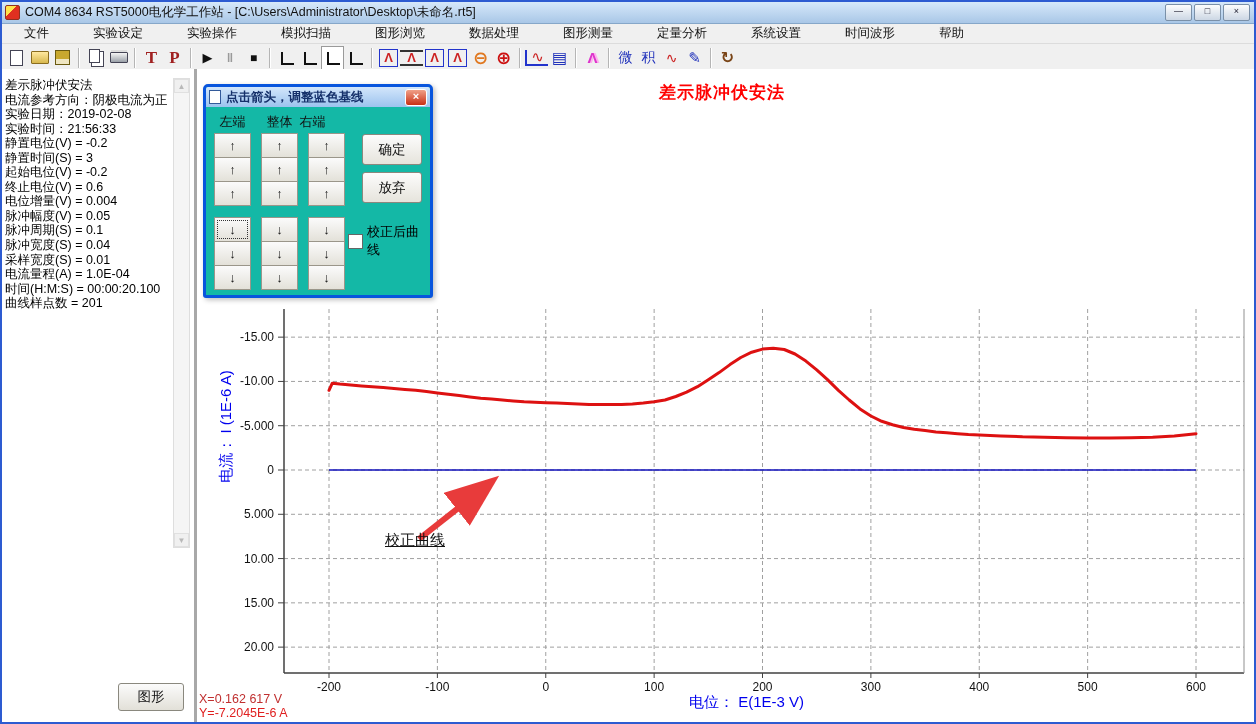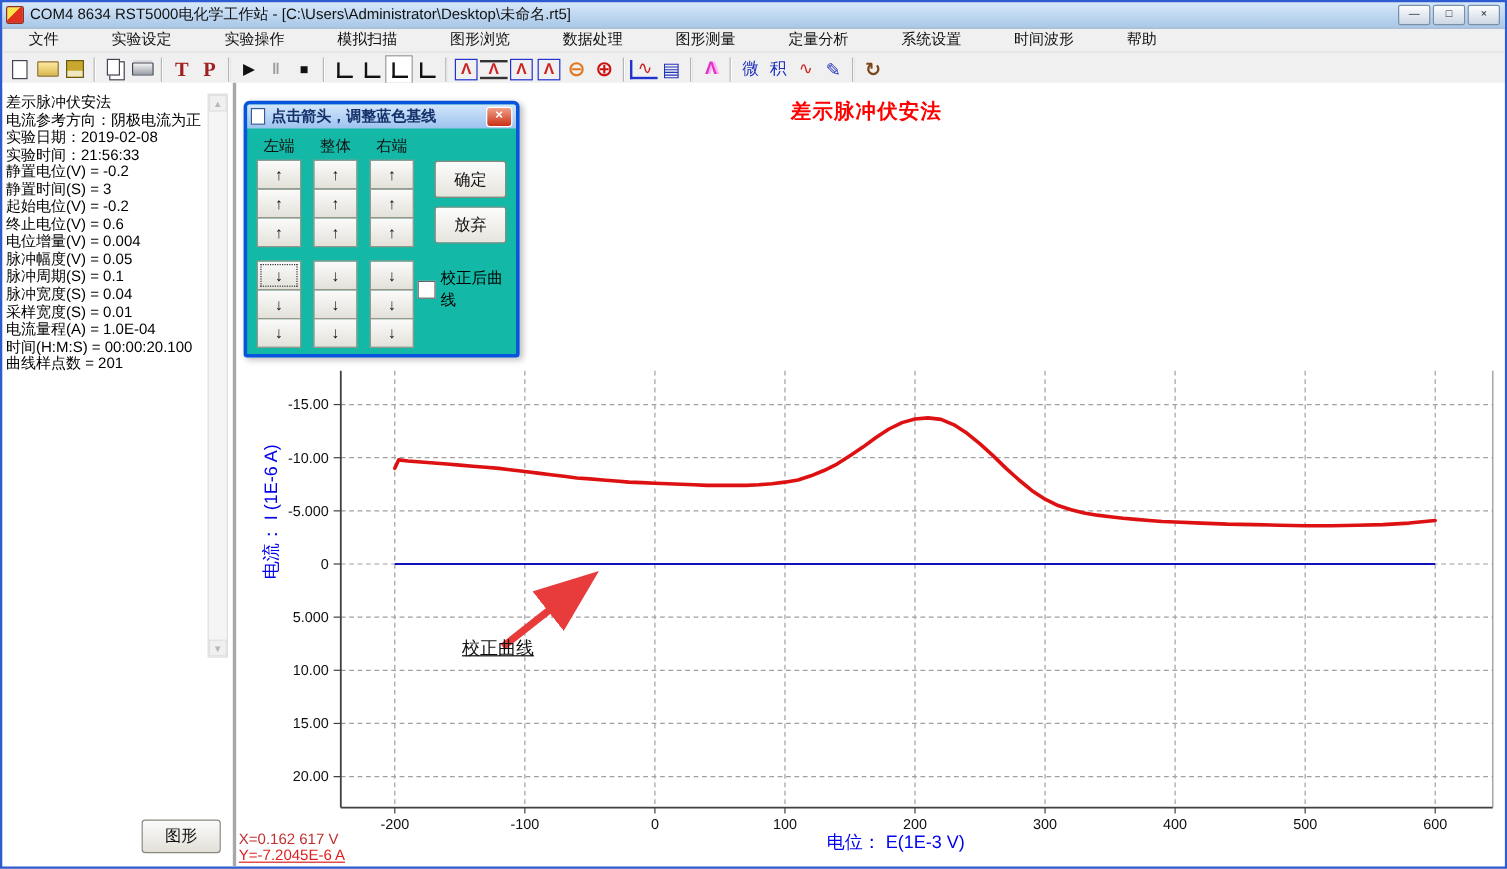--- a/index.html
+++ b/index.html
@@ -50,21 +50,21 @@
   .vscroll{position:absolute;right:4px;top:9px;width:15px;height:468px;background:#f5f5f5;border:1px solid #dedede;display:flex;flex-direction:column;justify-content:space-between;align-items:center;}
   .vs-arrow{font-size:8px;color:#b8b8b8;width:15px;height:14px;line-height:14px;text-align:center;background:#f0f0f0;border:1px solid #e0e0e0;box-sizing:border-box;}
   .graph-btn{position:absolute;left:116px;top:614px;width:64px;height:26px;background:linear-gradient(#fbfbfb,#e2e0d8);
              border:1px solid #8a887e;border-radius:3px;font-size:13.5px;display:flex;align-items:center;justify-content:center;color:#111;}
   .chartpanel{position:absolute;left:195px;top:0;right:0;bottom:0;background:#fff;}
   .chart-title{position:absolute;left:462px;top:12px;font-size:17px;font-weight:bold;color:#ff0000;letter-spacing:1px;}
   .x-axis-label{position:absolute;left:492px;top:624px;font-size:15px;color:#0000ee;}
   .y-axis-label{position:absolute;left:-86px;top:348px;width:230px;text-align:center;transform:rotate(-90deg);font-size:15px;color:#0000ee;}
   .annotation{position:absolute;left:188px;top:462px;font-size:15px;color:#111;text-decoration:underline;}
   .status-x{position:absolute;left:2px;top:623px;font-size:12.5px;color:#c03030;}
-  .status-y{position:absolute;left:2px;top:637px;font-size:12.5px;color:#e02020;text-decoration:underline;}
+  .status-y{position:absolute;left:2px;top:637px;font-size:12.5px;color:#e02020;}
   svg text{font-family:"Liberation Sans","DejaVu Sans",sans-serif;font-size:12px;fill:#111;}
   
   .dialog{position:absolute;left:201px;top:82px;width:230px;height:214px;z-index:10;background:#14b8a6;
           border:3px solid #0855dd;border-radius:5px 5px 3px 3px;box-sizing:border-box;box-shadow:2px 2px 5px rgba(0,0,0,.25);}
   .dlg-title{height:20px;background:linear-gradient(#d3e6fb,#9cc3ee);display:flex;align-items:center;font-size:12.5px;font-weight:bold;color:#15306a;border-radius:2px 2px 0 0;}
   .dlg-icon{width:10px;height:12px;background:#fff;border:1px solid #335a9a;margin:0 5px 0 3px;flex:0 0 auto;}
   .dlg-close{margin-left:auto;margin-right:3px;width:20px;height:15px;background:linear-gradient(#f0a088,#c93015);
              border:1px solid #fff;border-radius:3px;color:#fff;font-size:11px;line-height:13px;text-align:center;font-weight:bold;}
   .dlg-body{position:relative;height:186px;font-size:13px;}
   .col-header{position:absolute;top:6px;width:37px;text-align:center;color:#111;}
@@ -277,21 +277,21 @@
         <div class="arrow-col" data-name="arrow-column-up-whole" style="left: 55px; top: 27px;">
           <div class="abtn" data-name="baseline-up-whole-1">↑</div>
           <div class="abtn" data-name="baseline-up-whole-2">↑</div>
           <div class="abtn" data-name="baseline-up-whole-3">↑</div>
         </div>
         <div class="arrow-col" data-name="arrow-column-down-whole" style="left: 55px; top: 111px;">
           <div class="abtn" data-name="baseline-down-whole-1">↓</div>
           <div class="abtn" data-name="baseline-down-whole-2">↓</div>
           <div class="abtn" data-name="baseline-down-whole-3">↓</div>
         </div>
-        <div class="col-header" data-name="column-header-right" style="left: 102px;">右端</div>
+        <div class="col-header" data-name="column-header-right" style="left: 88px;">右端</div>
         <div class="arrow-col" data-name="arrow-column-up-right" style="left: 102px; top: 27px;">
           <div class="abtn" data-name="baseline-up-right-1">↑</div>
           <div class="abtn" data-name="baseline-up-right-2">↑</div>
           <div class="abtn" data-name="baseline-up-right-3">↑</div>
         </div>
         <div class="arrow-col" data-name="arrow-column-down-right" style="left: 102px; top: 111px;">
           <div class="abtn" data-name="baseline-down-right-1">↓</div>
           <div class="abtn" data-name="baseline-down-right-2">↓</div>
           <div class="abtn" data-name="baseline-down-right-3">↓</div>
         </div>

